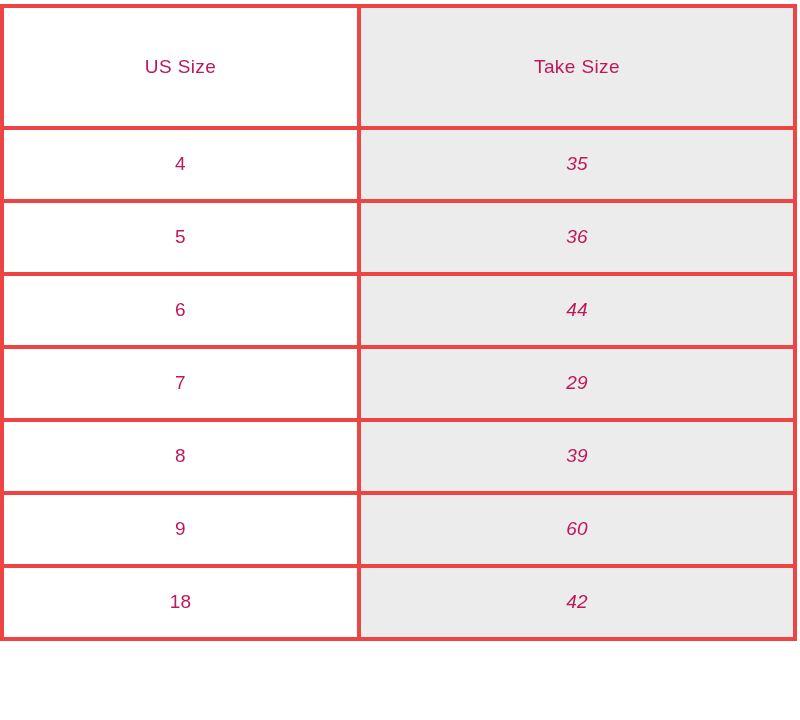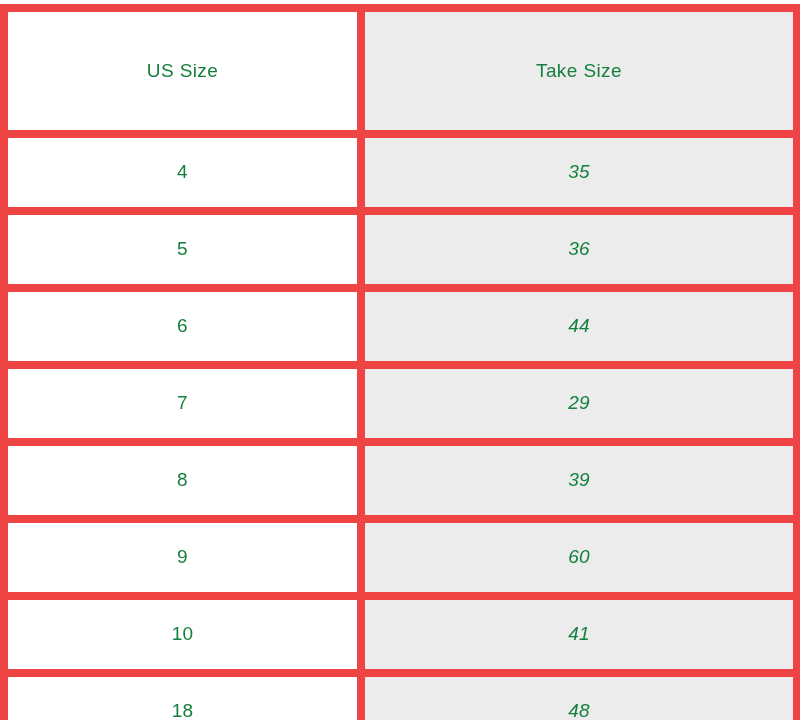--- a/index.html
+++ b/index.html
@@ -30,24 +30,24 @@
     border-collapse: collapse;
     table-layout: fixed;
     background: #ffffff;
   }
 
   .size-table col.col-us   { width: 357px; }
   .size-table col.col-take { width: 436px; }
 
   .size-table th,
   .size-table td {
-    border: 8px solid #ef4444;
+    border: 4px solid #ef4444;
     text-align: center;
     vertical-align: middle;
-    color: #15803d;
+    color: #be185d;
     font-weight: 400;
     padding: 0;
     margin: 0;
     line-height: 1.2;
   }
 
   
   .size-table thead th {
     height: 118px;
     font-size: 19px;
@@ -135,30 +135,22 @@
       <tr>
         <td class="us">
           <span class="cell-text">9</span>
         </td>
         <td class="take">
           <span class="cell-text">60</span>
         </td>
       </tr>
       <tr>
         <td class="us">
-          <span class="cell-text">10</span>
-        </td>
-        <td class="take">
-          <span class="cell-text">41</span>
-        </td>
-      </tr>
-      <tr>
-        <td class="us">
           <span class="cell-text">18</span>
         </td>
         <td class="take">
-          <span class="cell-text">48</span>
+          <span class="cell-text">42</span>
         </td>
       </tr>
     </tbody>
   </table>
 
 </div>
 
 </body></html>

